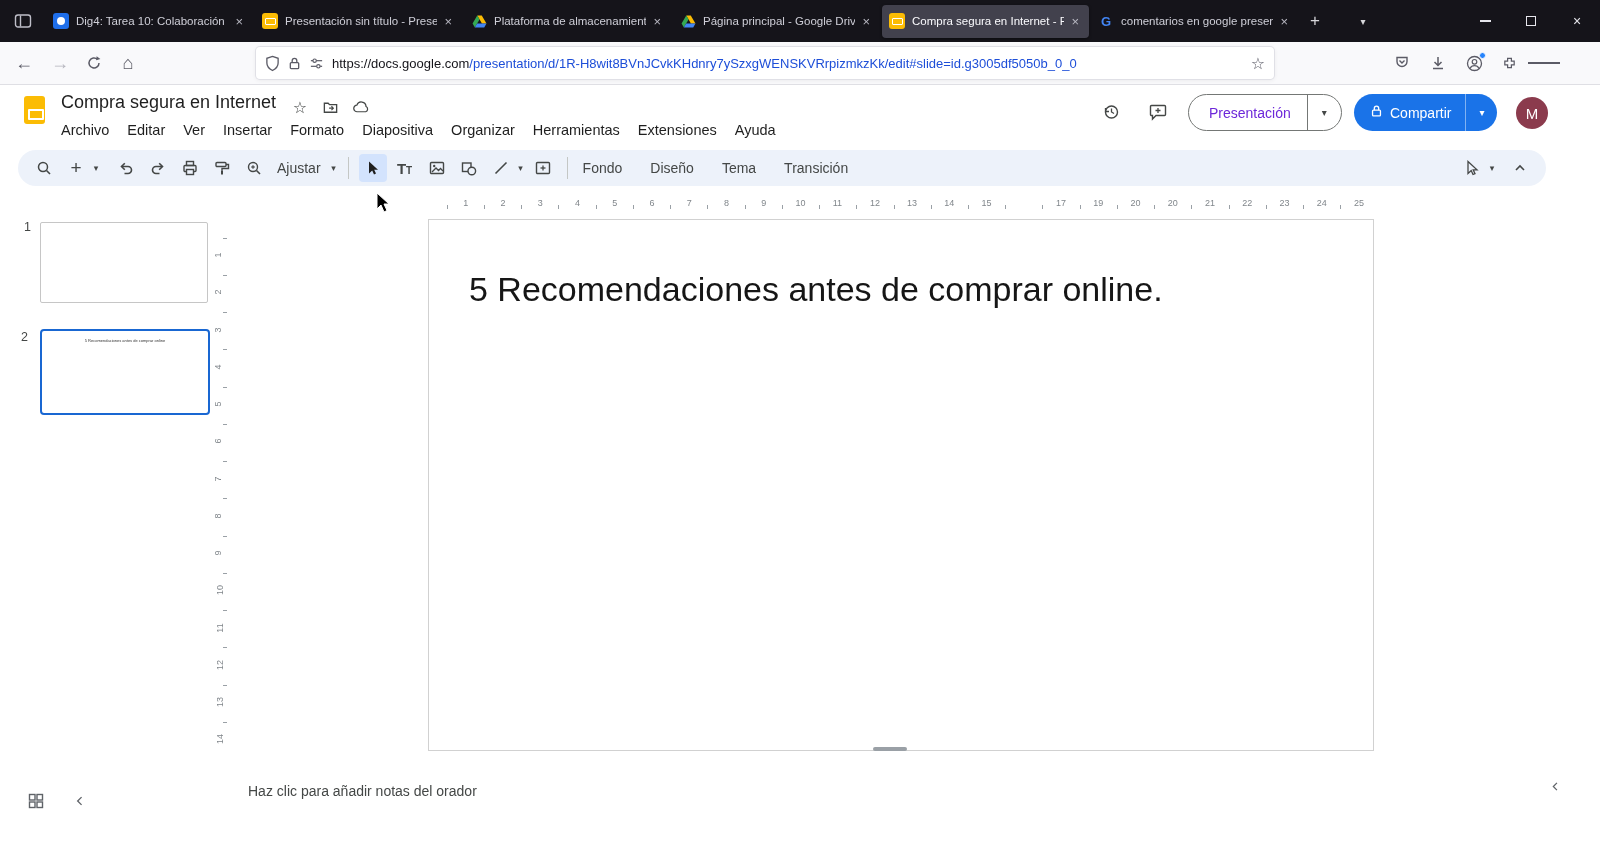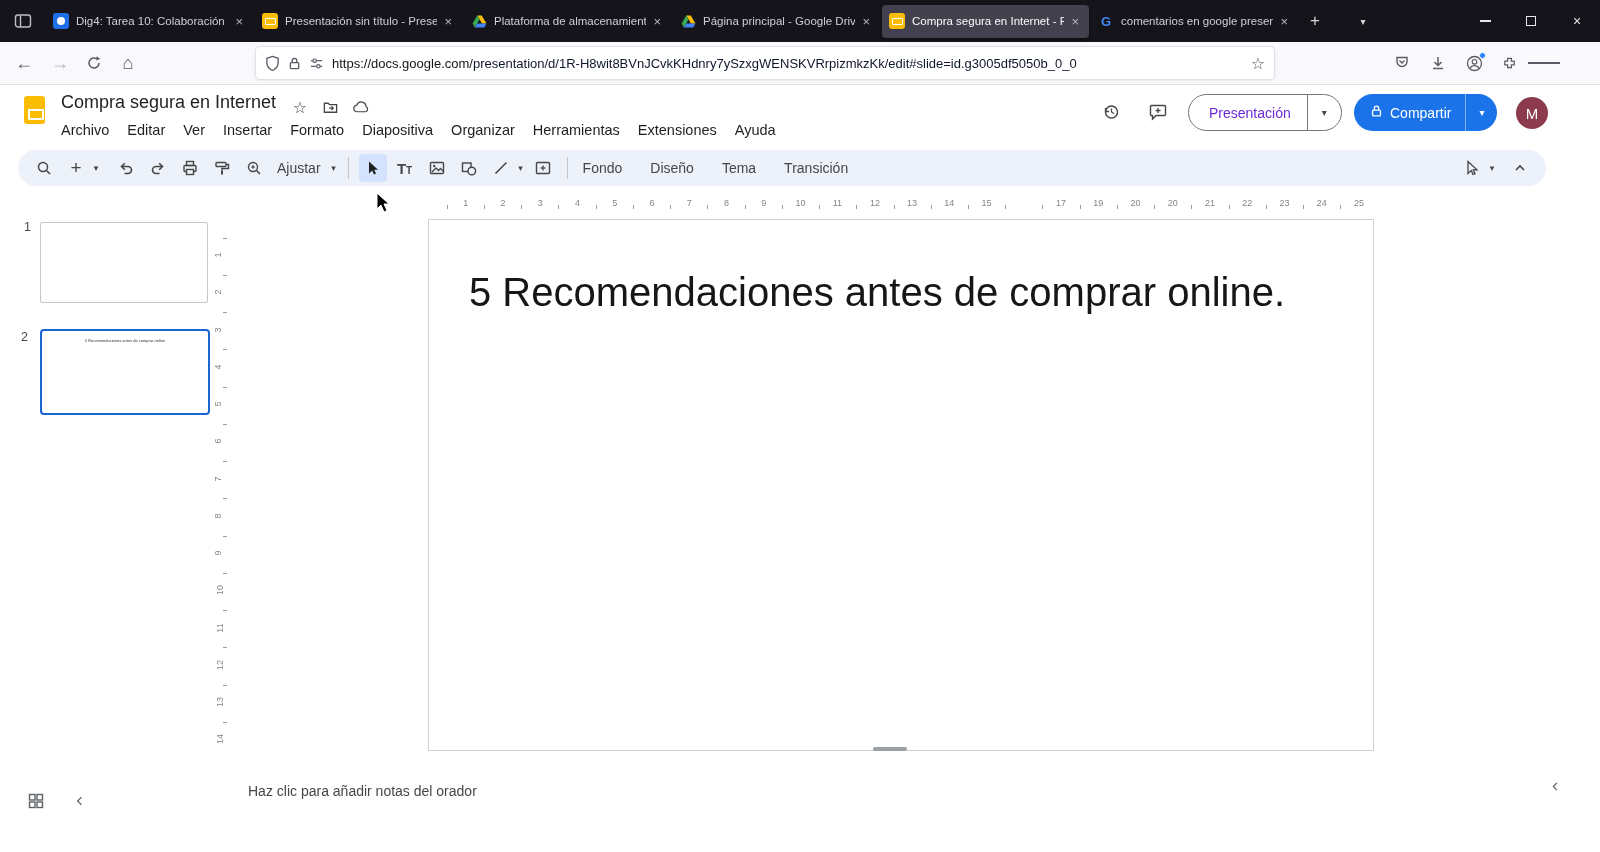--- a/index.html
+++ b/index.html
@@ -38,21 +38,21 @@
   #navbar{position:absolute;top:42px;left:0;width:1600px;height:43px;background:#f9f9fb;
     border-bottom:1px solid #dfdfe4}
   .navbtn{position:absolute;top:47px;width:32px;height:32px;border-radius:4px;display:flex;
     align-items:center;justify-content:center;color:#5b5b66;font-size:18px}
   .navbtn.disabled{color:#b6b6be}
   #urlbar{position:absolute;left:256px;top:47px;width:1018px;height:32px;background:#fff;
     border-radius:4px;box-shadow:0 0 0 1px #e0e0e6,0 1px 4px rgba(60,60,70,.1);
     display:flex;align-items:center;padding:0 9px;font-size:13px}
   .urlicon{margin-right:8px;display:flex;align-items:center;flex:none}
   #url-text{flex:1;white-space:nowrap;overflow:hidden;color:#15141a}
-  #url-text .path{color:#0f172a}
+  #url-text .path{color:#1d4ed8}
   #bookmark-star{font-size:16px;color:#5b5b66;margin-left:8px;flex:none}
   .acct-badge{position:absolute;right:4px;top:5px;width:7px;height:7px;border-radius:50%;
     background:#2684fc;border:1.5px solid #f9f9fb}
   .menulines span{display:block;width:14px;height:1.6px;background:#5b5b66;margin:2.4px 0}
 
   
   #gsheader{position:absolute;top:85px;left:0;width:1600px;height:65px;background:#fff}
   #slides-logo{position:absolute;left:24px;top:96px;width:21px;height:28px;background:#fbbc04;
     border-radius:3px}
   #slides-logo::after{content:"";position:absolute;left:4px;top:13px;width:12px;height:7px;
@@ -104,21 +104,21 @@
 
   #hruler{position:absolute;left:428px;top:196px;width:946px;height:17px}
   .ruler-num{position:absolute;top:2px;font-size:9px;color:#80868b}
   .ruler-tick{position:absolute;top:9px;width:1px;height:4px;background:#9aa0a6}
   #vruler{position:absolute;left:213px;top:219px;width:17px;height:532px}
   .ruler-num-v{position:absolute;left:2px;font-size:9px;color:#80868b;transform:rotate(-90deg)}
   .ruler-tick-v{position:absolute;left:10px;width:4px;height:1px;background:#9aa0a6}
 
   #slide{position:absolute;left:428px;top:219px;width:946px;height:532px;background:#fff;
     border:1px solid #d1d1d1}
-  #slide-title{position:absolute;left:40px;top:50px;font-size:40px;color:#161616}
+  #slide-title{position:absolute;left:40px;top:50px;font-size:34px;color:#161616}
   #body-box{position:absolute;left:31px;top:114px;width:881px;height:354px;
     border:1px solid #d9d9d9}
   #body-placeholder{position:absolute;left:11px;top:10px;font-size:21px;color:#5f6368}
   #canvas-handle{position:absolute;left:873px;top:747px;width:34px;height:4px;
     border-radius:2px;background:#9aa0a6}
 
   
   #notes-text{position:absolute;left:248px;top:783px;font-size:14px;color:#444746}
   #grid-btn{position:absolute;left:24px;top:789px;width:24px;height:24px;display:flex;
     align-items:center;justify-content:center}

